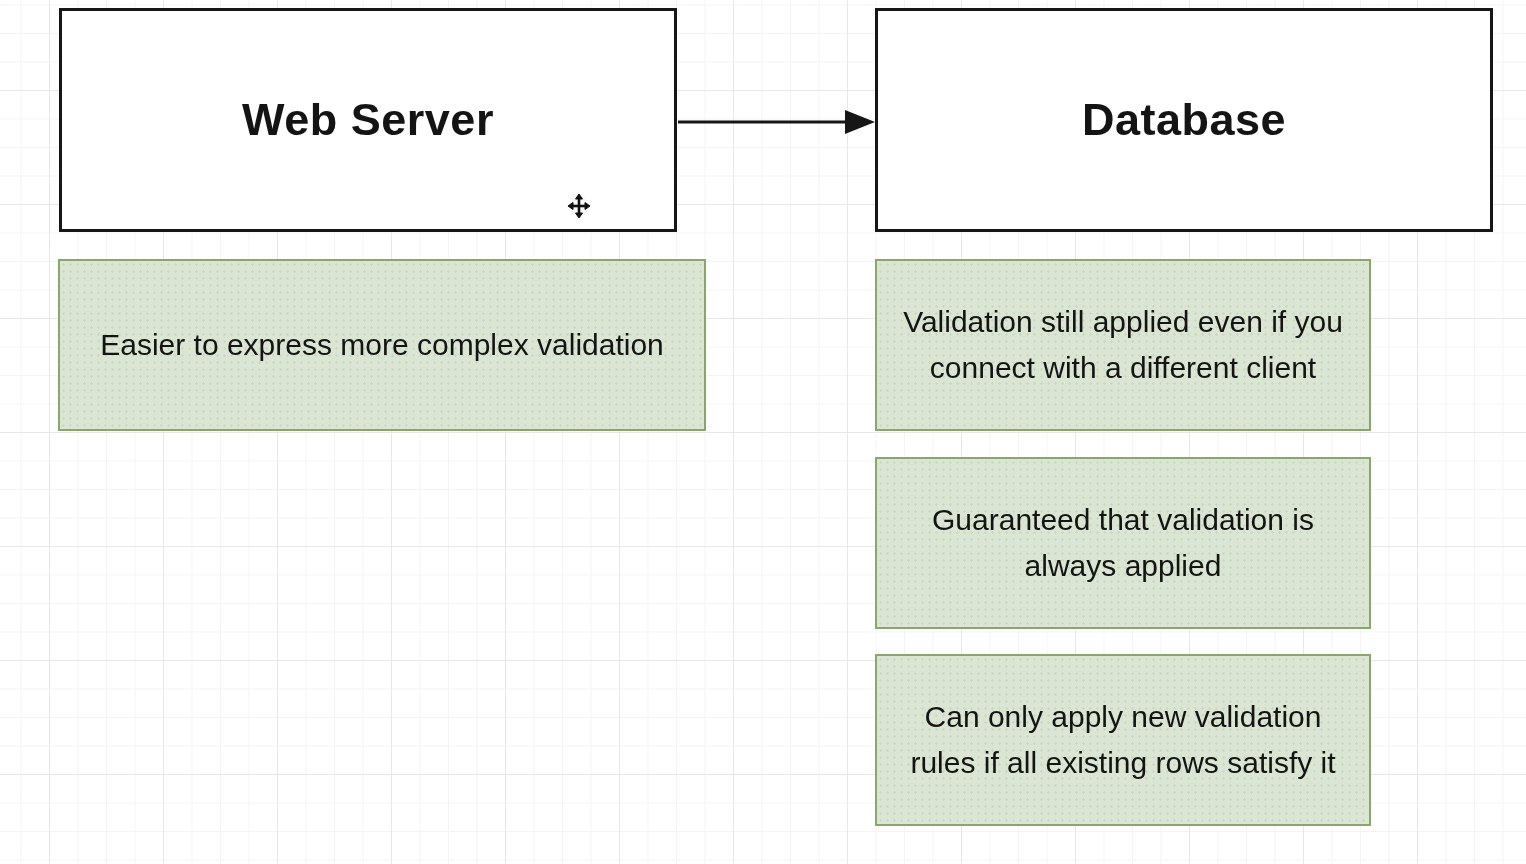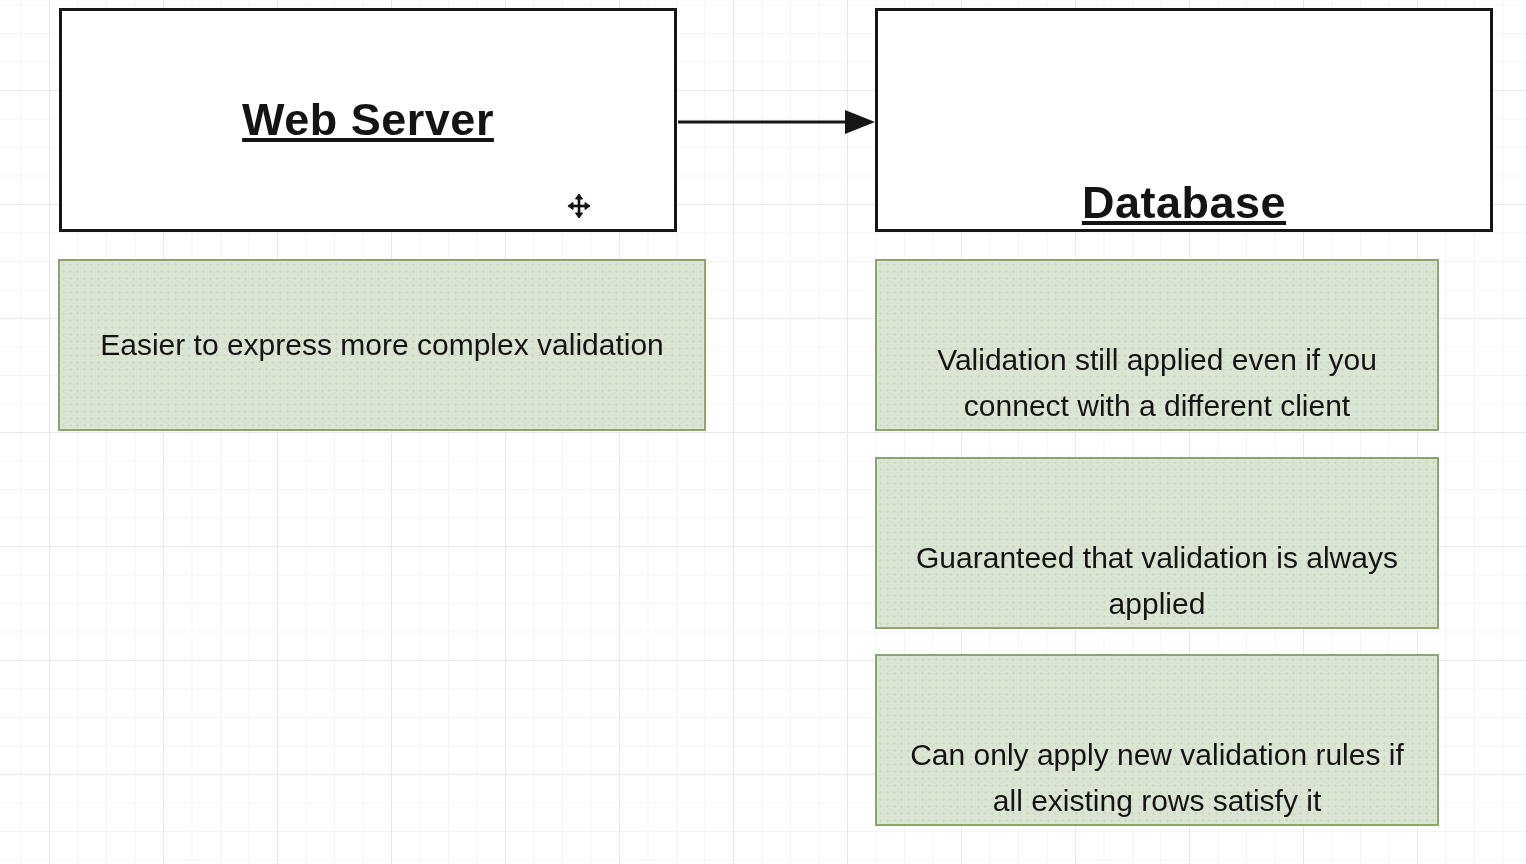--- a/index.html
+++ b/index.html
@@ -25,39 +25,38 @@
       linear-gradient(to right, var(--grid-minor) 1px, transparent 1px),
       linear-gradient(to bottom, var(--grid-minor) 1px, transparent 1px);
     background-size:114px 114px,114px 114px,28.5px 28.5px,28.5px 28.5px;
     background-position:49px 90px,49px 90px,20.5px 4.5px,20.5px 4.5px;
   }
   .shape{position:absolute;display:flex;align-items:center;justify-content:center;text-align:center;}
   .header-box{
     top:8px;height:224px;width:618px;
     background:var(--box-fill);
     border:3px solid var(--box-border);
-    text-decoration:underline;
   }
   .header-box .title{font-size:45px;font-weight:bold;letter-spacing:.5px;}
   .col-left{left:59px;}
-  .col-right{left:875px;align-items:flex-end;}
+  .col-right{left:875px;}
   .green-box{
     width:648px;height:172px;
     background-color:var(--green-fill);
     background-image:radial-gradient(var(--green-dot) 1px, transparent 1.2px);
     background-size:7px 7px;
     border:2px solid var(--green-border);
     font-size:30px;line-height:46px;
     padding:0 26px;
   }
   .row-0{top:259px;}
   .row-1{top:457px;}
   .row-2{top:654px;}
   .green-box.col-left{left:58px;}
-  .green-box.col-right{left:875px;width:564px;}
+  .green-box.col-right{left:875px;width:496px;}
   .arrow-svg{position:absolute;left:677px;top:100px;}
   .cursor-svg{position:absolute;left:567px;top:193px;}
 </style>
 </head>
 <body>
 
 <div class="canvas">
 
   <div class="shape header-box col-left">
     <span class="title">Web Server</span>

